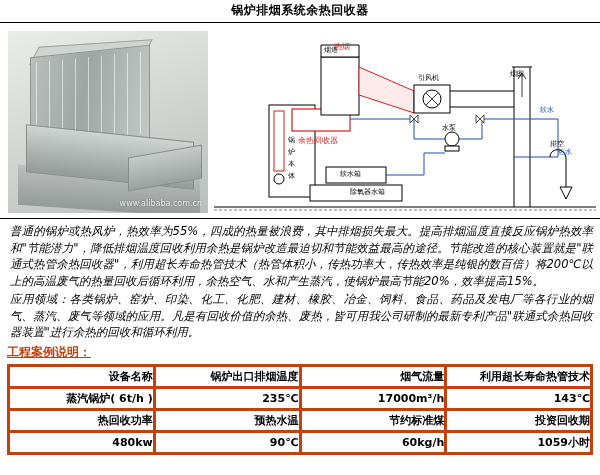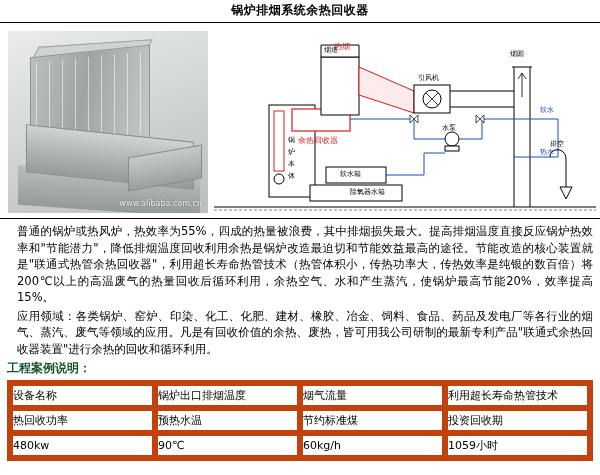--- a/index.html
+++ b/index.html
@@ -154,44 +154,46 @@
   }
   
   .body-text {
     padding: 4px 7px 0 7px;
     font-size: 11.5px;
     line-height: 16.5px;
     color: #000;
     text-align: justify;
   }
   .body-text p {
-    margin: 0 0 2px 10px;
+    margin: 0 0 2px 3px;
     text-indent: 0;
+    font-style: italic;
   }
   .case-title {
     margin: 3px 0 3px 0;
     padding-left: 7px;
     font-size: 12px;
     font-weight: bold;
-    color: #14532d;
+    color: #c2410c;
+    text-decoration: underline;
   }
   
   table.case-table {
     width: 586px;
     margin: 0 7px;
     border-collapse: collapse;
     table-layout: fixed;
   }
   table.case-table td {
-    border: 6px solid #c2410c;
+    border: 3px solid #c2410c;
     height: 19px;
-    text-align: left;
+    text-align: right;
     vertical-align: middle;
     font-size: 11px;
-    font-weight: normal;
+    font-weight: bold;
     color: #000;
     padding: 0;
   }
   td.red-val {
     color: #c00000;
   }
   td.hdr {
     color: #000;
   }
 </style>
@@ -266,45 +268,51 @@
       
       <span class="sch-red" style="left:120px; top:16px;">热烟</span>
       <span class="sch-red" style="left:84px; top:86px;margin-top:24px;">余热回收器</span>
 
       <span class="sch-label" style="left:110px; top:20px;">烟道</span>
       <span class="sch-label" style="left:74px; top:110px;">锅</span>
       <span class="sch-label" style="left:74px; top:122px;">炉</span>
       <span class="sch-label" style="left:74px; top:134px;">本</span>
       <span class="sch-label" style="left:74px; top:146px;">体</span>
       <span class="sch-label" style="left:204px; top:48px;">引风机</span>
-      <span class="sch-label" style="left:296px; top:24px;">烟囱</span>
+      <span class="sch-label" style="left:296px; top:44px;">烟囱</span>
       <span class="sch-label" style="left:336px; top:114px;">排空</span>
       <span class="sch-label" style="left:228px; top:98px;">水泵</span>
       <span class="sch-label" style="left:126px; top:144px;">软水箱</span>
       <span class="sch-label" style="left:116px; top:162px;margin-left:20px;">除氧器水箱</span>
 
       <span class="sch-blue" style="left:326px; top:80px;">软水</span>
-      <span class="sch-blue" style="left:326px; top:122px;text-align:center;">热水</span>
+      <span class="sch-blue" style="left:344px; top:122px;text-align:center;">热水</span>
     </div>
   </div>
 
   <div class="body-text">
     <p>普通的锅炉或热风炉，热效率为55%，四成的热量被浪费，其中排烟损失最大。提高排烟温度直接反应锅炉热效率和"节能潜力"，降低排烟温度回收利用余热是锅炉改造最迫切和节能效益最高的途径。节能改造的核心装置就是"联通式热管余热回收器"，利用超长寿命热管技术（热管体积小，传热功率大，传热效率是纯银的数百倍）将200℃以上的高温废气的热量回收后循环利用，余热空气、水和产生蒸汽，使锅炉最高节能20%，效率提高15%。</p>
     <p>应用领域：各类锅炉、窑炉、印染、化工、化肥、建材、橡胶、冶金、饲料、食品、药品及发电厂等各行业的烟气、蒸汽、废气等领域的应用。凡是有回收价值的余热、废热，皆可用我公司研制的最新专利产品"联通式余热回收器装置"进行余热的回收和循环利用。</p>
   </div>
 
   <div class="case-title">工程案例说明：</div>
 
   <table class="case-table">
     <tbody>
       <tr>
         <td class="hdr">设备名称</td>
         <td class="hdr">锅炉出口排烟温度</td>
         <td class="hdr">烟气流量</td>
         <td class="hdr">利用超长寿命热管技术</td>
+      </tr>
+      <tr>
+        <td class="red-val">蒸汽锅炉( 6t/h )</td>
+        <td class="red-val">235℃</td>
+        <td class="red-val">17000m³/h</td>
+        <td class="red-val">143℃</td>
       </tr>
       <tr>
         <td class="hdr">热回收功率</td>
         <td class="hdr">预热水温</td>
         <td class="hdr">节约标准煤</td>
         <td class="hdr">投资回收期</td>
       </tr>
       <tr>
         <td class="red-val">480kw</td>
         <td class="red-val">90℃</td>

